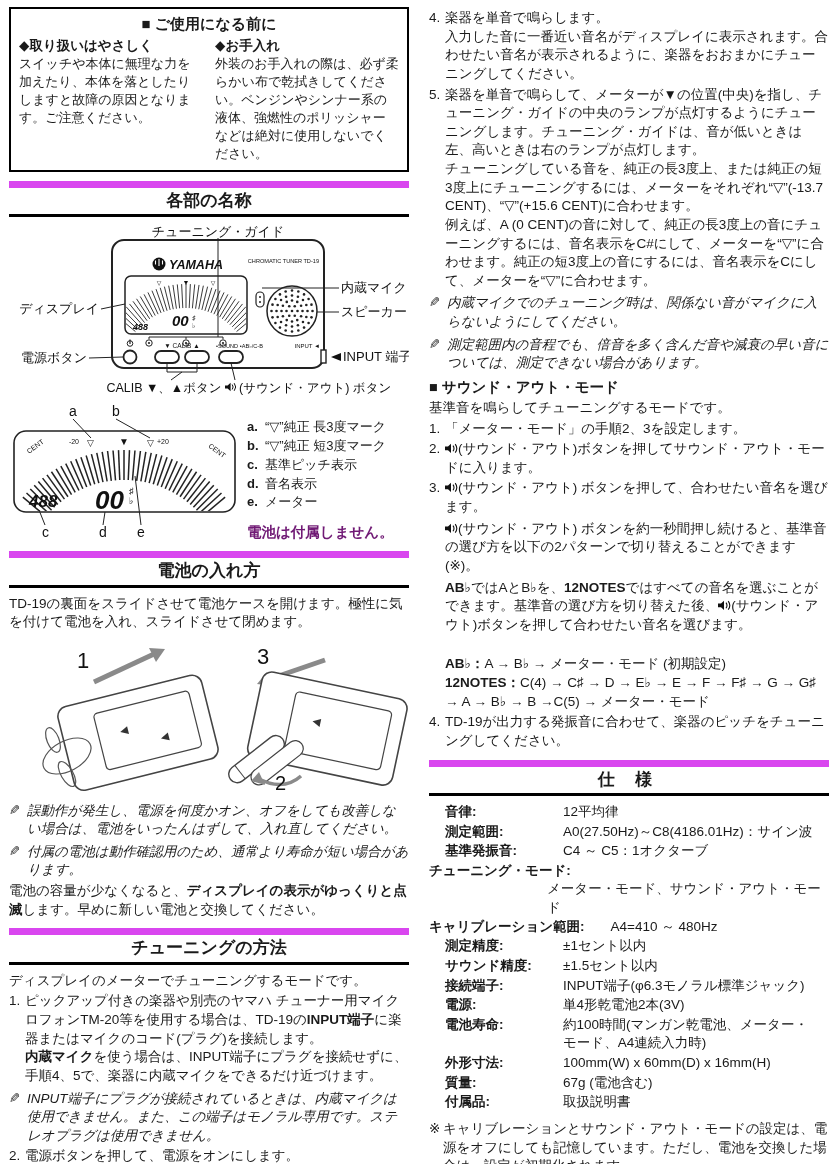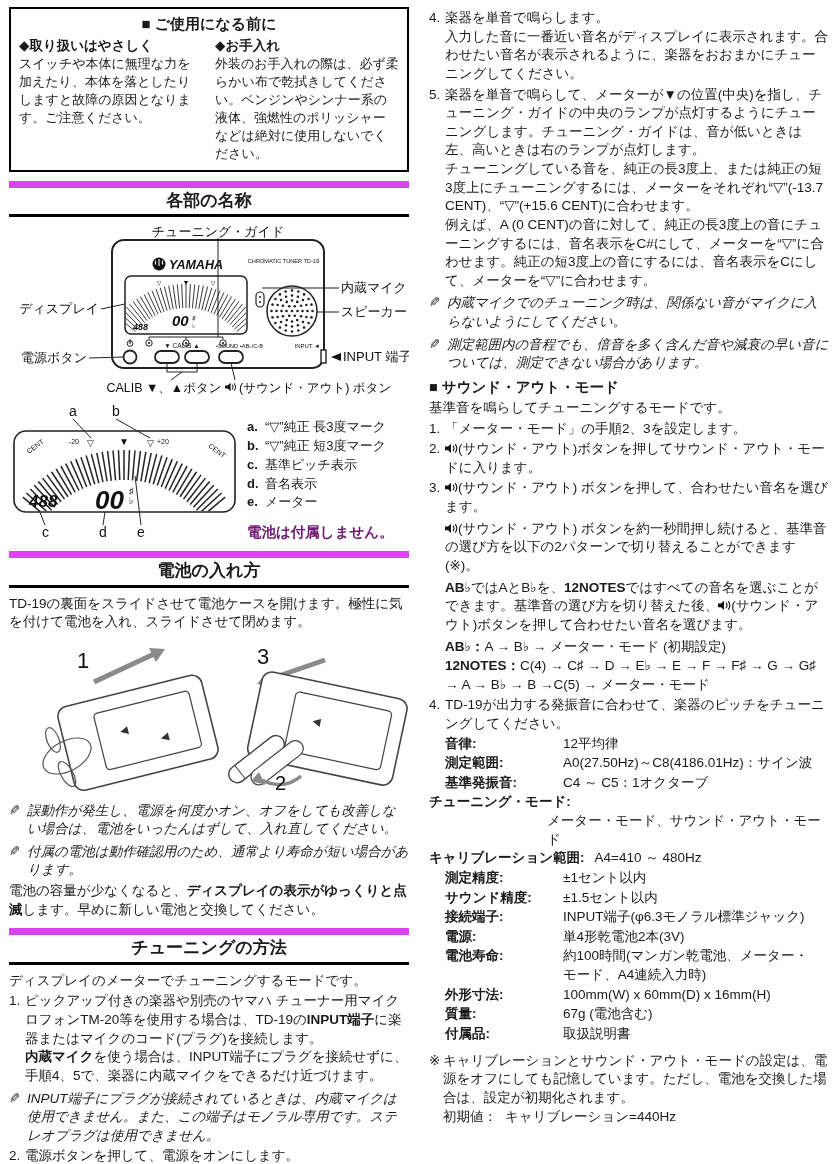--- a/index.html
+++ b/index.html
@@ -44,21 +44,21 @@
 
   .mode-h { font-weight:bold; font-size:14.5px; margin:4px 0 1px 0; }
 
   .spk-ic { display:inline-block; vertical-align:-1px; }
 
   
   .spec-row { display:flex; margin:1px 16px; }
   .spec-label { flex:none; width:118px; font-weight:bold; }
   .spec-value { flex:1; }
   .spec-stack-val { padding-left:118px; }
-  .spec-inline { display:flex; }
+  .spec-inline { display:flex;gap:16px; }
   .spec-inline .wlabel { font-weight:bold; margin-right:10px; }
   .fnote { display:flex; margin-top:8px; }
   .fnote .mk { flex:none; width:14px; }
   .defaults { display:flex; margin-left:14px; margin-top:1px; }
   .defaults .dlabel { flex:none; width:62px; }
 </style>
 </head>
 <body>
 
 <div class="page">
@@ -492,29 +492,30 @@
               <path d="M8 2.6 q2 2.8 0 5.6 M10.2 1.2 q3.2 4.2 0 8.4" stroke="#111" stroke-width="1.1" fill="none"></path>
             </svg><span>(サウンド・アウト) ボタンを押して、合わせたい音名を選びます。</span></div>
         <div style="margin-top:3px;"><svg class="spk-ic" width="13" height="11" viewBox="0 0 13 11">
               <polygon points="0,3.5 3,3.5 6,0.8 6,10 3,7.2 0,7.2" fill="#111"></polygon>
               <path d="M8 2.6 q2 2.8 0 5.6 M10.2 1.2 q3.2 4.2 0 8.4" stroke="#111" stroke-width="1.1" fill="none"></path>
             </svg><span>(サウンド・アウト) ボタンを約一秒間押し続けると、基準音の選び方を以下の2パターンで切り替えることができます(※)。</span></div>
         <div style="margin-top:3px;"><span class="bold">AB♭</span><span>ではAとB♭を、</span><span class="bold">12NOTES</span><span>ではすべての音名を選ぶことができます。基準音の選び方を切り替えた後、</span><svg class="spk-ic" width="13" height="11" viewBox="0 0 13 11">
               <polygon points="0,3.5 3,3.5 6,0.8 6,10 3,7.2 0,7.2" fill="#111"></polygon>
               <path d="M8 2.6 q2 2.8 0 5.6 M10.2 1.2 q3.2 4.2 0 8.4" stroke="#111" stroke-width="1.1" fill="none"></path>
             </svg><span>(サウンド・アウト)ボタンを押して合わせたい音名を選びます。</span></div>
-        <div style="margin-top:4px;"><span class="bold">AB♭：</span><span>A → B♭ → メーター・モード (初期設定)</span></div>
+        <div style="margin-top:21px;"><span class="bold">AB♭：</span><span>A → B♭ → メーター・モード (初期設定)</span></div>
         <div><span class="bold">12NOTES：</span><span>C(4) → C♯ → D → E♭ → E → F → F♯ → G → G♯ → A → B♭ → B →C(5) → メーター・モード</span></div>
       </div>
     </div>
     <div class="step">
       <span class="num">4.</span>
       <div class="stext">TD-19が出力する発振音に合わせて、楽器のピッチをチューニングしてください。</div>
     </div>
 
+    <div class="sec sp">仕 様</div>
 
     <div>
       <div class="spec-row">
           <div class="spec-label">音律:</div>
           <div class="spec-value">12平均律</div>
         </div>
       <div class="spec-row">
           <div class="spec-label">測定範囲:</div>
           <div class="spec-value">A0(27.50Hz)～C8(4186.01Hz)：サイン波</div>
         </div>

